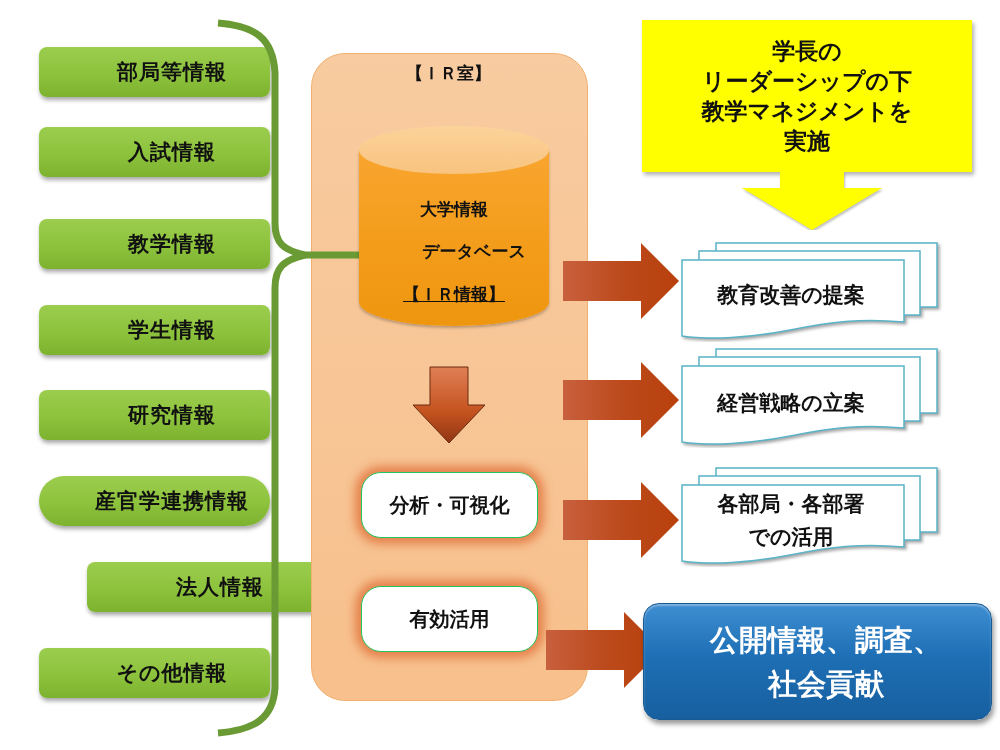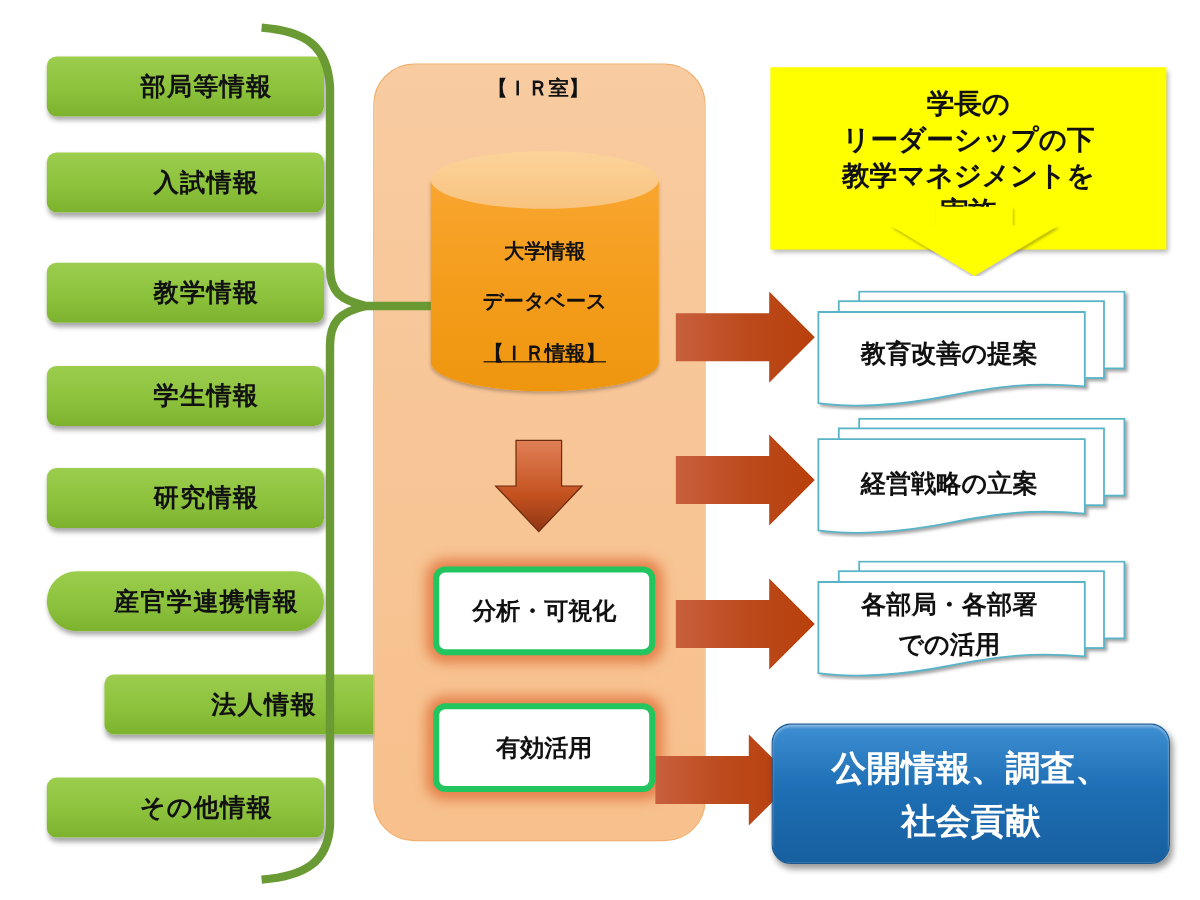--- a/index.html
+++ b/index.html
@@ -26,49 +26,49 @@
     background: linear-gradient(180deg, #f9a52f 0%, #f49d1c 50%, #ef960f 100%);
     border-radius: 0 0 95px 95px / 0 0 24px 24px; box-shadow: 0 2px 3px rgba(0,0,0,0.25); }
   .cyl-top { position: absolute; left: 0; top: 0; width: 190px; height: 48px; border-radius: 50%;
     background: linear-gradient(180deg, #fcd39b, #f8c37e); }
   .cyl-text { position: absolute; left: 0; width: 190px; text-align: center; font-size: 17px; }
 
   
   .down-arrow { left: 411px; top: 365px; width: 76px; height: 80px; }
 
   
-  .proc { position: absolute; left: 361px; width: 175px; height: 64px; border-radius: 10px;
-    background: #fff; border: 5px solid #22c55e;
+  .proc { position: absolute; left: 361px; width: 175px; height: 64px; border-radius: 20px;
+    background: #fff; border: 1px solid #22c55e;
     box-shadow: 0 0 10px 6px rgba(223,110,55,0.75);
     display: flex; align-items: center; justify-content: center; font-size: 20px; }
 
   
   .brace { left: 215px; top: 18px; width: 150px; height: 720px; }
 
   
   .red-arrow { position: absolute; }
 
   
   .yellow-box { left: 642px; top: 20px; width: 330px; height: 152px; background: #ffff00;
     box-shadow: 2px 3px 4px rgba(0,0,0,0.3);
     display: flex; flex-direction: column; align-items: center; justify-content: center;
-    font-size: 23px; line-height: 30px; text-align: center; margin-top: 36px; }
+    font-size: 23px; line-height: 30px; text-align: center; }
   .yellow-arrow { left: 738px; top: 172px; width: 148px; height: 58px; }
 
   
   .doc-stack { position: absolute; left: 680px; width: 265px; height: 100px; }
   .doc-text { position: absolute; left: 0; width: 222px; text-align: center; font-size: 21px; line-height: 32px; }
 
   
   .blue-box { left: 643px; top: 603px; width: 330px; height: 115px; border-radius: 16px;
     background: linear-gradient(180deg, #3e8ed2 0%, #1e6fb5 45%, #175f9f 100%);
     border: 1px solid #1a5a93;
     box-shadow: 2px 4px 5px rgba(0,0,0,0.4), inset 0 2px 2px rgba(255,255,255,0.35);
     display: flex; flex-direction: column; align-items: center; justify-content: center;
-    color: #fff; font-size: 29px; line-height: 44px; }
+    color: #fff; font-size: 29px; line-height: 44px; padding-left: 17px; }
 </style>
 </head>
 <body>
 
 <div class="src-item" style="top:47px;">部局等情報</div>
 <div class="src-item" style="top:127px;">入試情報</div>
 <div class="src-item" style="top:219px;">教学情報</div>
 <div class="src-item" style="top:305px;">学生情報</div>
 <div class="src-item" style="top:390px;">研究情報</div>
 <div class="src-item" style="top:476px;border-radius:25px;">産官学連携情報</div>
@@ -80,21 +80,21 @@
 
 <svg class="abs brace" viewBox="0 0 150 720">
   <path d="M 3 5 C 40 8, 58 20, 60 55 L 60 205 C 60 225, 68 232, 90 237 L 145 237" fill="none" stroke="#6a9a34" stroke-width="7" stroke-linecap="butt"></path>
   <path d="M 90 237 C 68 242, 60 250, 60 270 L 60 670 C 58 700, 40 712, 3 715" fill="none" stroke="#6a9a34" stroke-width="7" stroke-linecap="butt"></path>
 </svg>
 
 <div class="abs cyl">
   <div class="cyl-body"></div>
   <div class="cyl-top"></div>
   <div class="cyl-text" style="top:72px;">大学情報</div>
-  <div class="cyl-text" style="top:114px;">データベース</div>
+  <div class="cyl-text" style="top:114px;margin-left:20px;">データベース</div>
   <div class="cyl-text" style="top:157px;text-decoration:underline;">【ＩＲ情報】</div>
 </div>
 
 <svg class="abs down-arrow" viewBox="0 0 76 80">
   <defs>
     <linearGradient id="dgrad" x1="0" y1="0" x2="0" y2="1">
       <stop offset="0" stop-color="#e07f55"></stop>
       <stop offset="0.6" stop-color="#c4521f"></stop>
       <stop offset="1" stop-color="#8f3514"></stop>
     </linearGradient>

